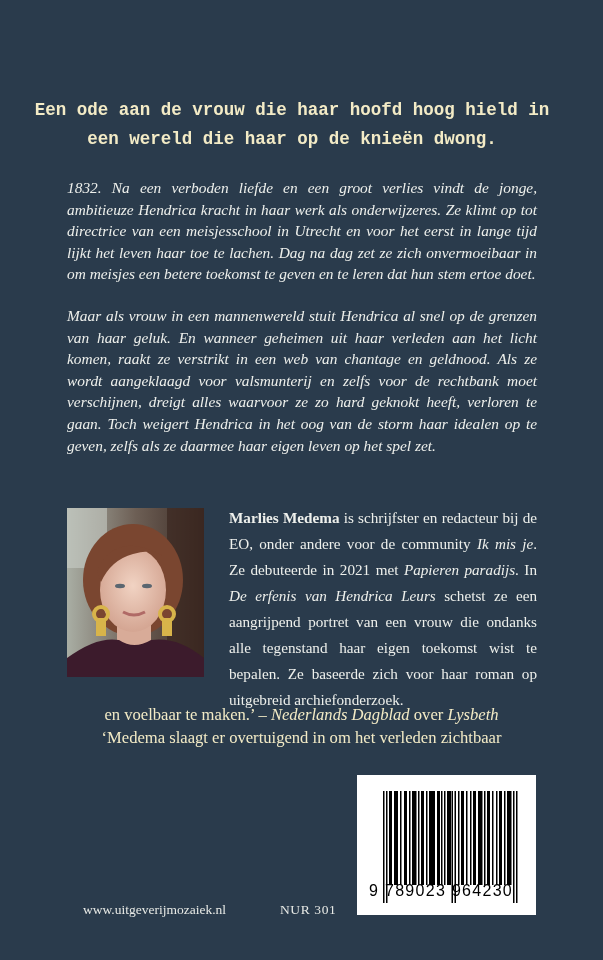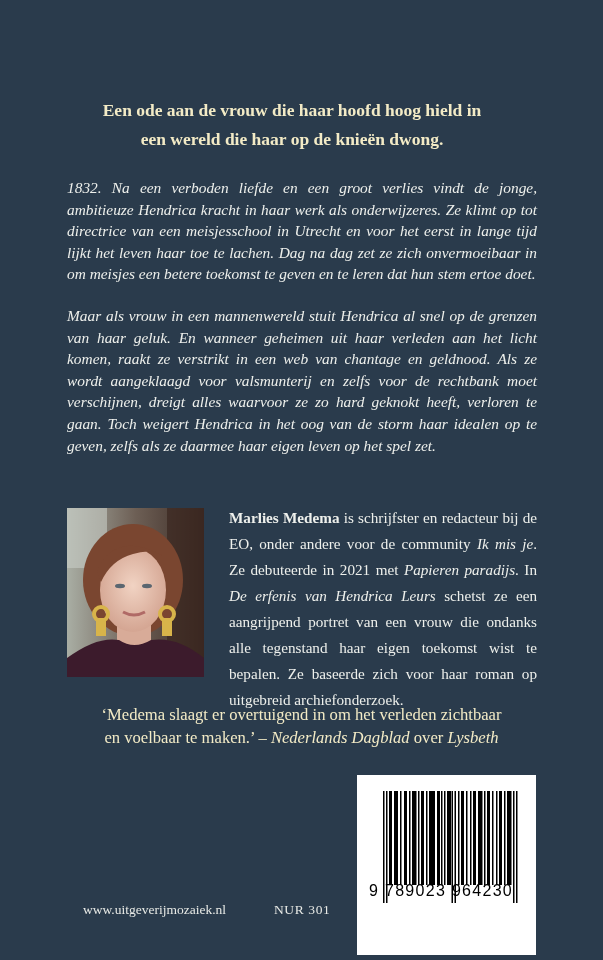--- a/index.html
+++ b/index.html
@@ -6,21 +6,21 @@
   body {
     width:603px; height:960px; overflow:hidden;
     background:#2a3b4c;
     font-family:"Liberation Serif","DejaVu Serif",serif;
     color:#eef0ec;
     position:relative;
   }
   .headline {
     position:absolute; left:0; top:96px; width:584px;
     text-align:center; color:#f3ebc6;
-    font-size:17.5px; font-weight:bold; line-height:29px;
+    font-size:17.5px; font-weight:bold; line-height:29px;font-family:Liberation Mono, monospace;
   }
   .body-text {
     position:absolute; left:67px; width:470px;
     font-size:15.4px; line-height:21.6px;
     text-align:justify;
   }
   .p1 { top:177px; }
   .p2 { top:305px; }
   .body-text p { margin:0;font-style:italic; }
   .photo {
@@ -31,35 +31,35 @@
     position:absolute; left:229px; top:505px; width:308px;
     font-size:15.2px; line-height:26px; text-align:justify;
   }
   .bio b { font-weight:bold; }
   .quote {
     position:absolute; left:0; top:703px; width:603px;
     text-align:center; color:#f3ebc6;
     font-size:16.6px; line-height:23px;
   }
   .barcode-box {
-    position:absolute; left:357px; top:775px; width:179px; height:180px;
+    position:absolute; left:357px; top:775px; width:179px; height:140px;
     background:#ffffff;
   }
   .barcode-bars { position:absolute; left:26px; top:16px; }
   .barcode-digits {
     position:absolute; left:12px; top:107px; width:160px;
     font-family:"Liberation Sans","DejaVu Sans",sans-serif;
     font-size:16px; color:#000; letter-spacing:1.3px; white-space:pre;
   }
   .footer-url {
     position:absolute; left:83px; top:902px;
     font-size:13.5px; color:#e8eae6;
   }
   .footer-nur {
-    position:absolute; left:274px; top:902px;
+    position:absolute; left:280px; top:902px;
     font-size:13.5px; color:#e8eae6; letter-spacing:0.6px;
   }
   em { font-style:italic; }
 </style>
 </head>
 <body>
 
 <div class="headline">
   <div>Een ode aan de vrouw die haar hoofd hoog hield in</div>
   <div>een wereld die haar op de knieën dwong.</div>
@@ -110,22 +110,22 @@
 
     <path d="M0 169 L0 150 Q30 128 52 132 Q67 142 84 132 Q110 128 137 150 L137 169 Z" fill="#3c1b2c"></path>
   </svg>
 </div>
 
 <div class="bio">
   <b>Marlies Medema</b><span> is schrijfster en redacteur bij de EO, onder andere voor de community </span><em>Ik mis je</em><span>. Ze debuteerde in 2021 met </span><em>Papieren paradijs</em><span>. In </span><em>De erfenis van Hendrica Leurs</em><span> schetst ze een aangrijpend portret van een vrouw die ondanks alle tegenstand haar eigen toekomst wist te bepalen. Ze baseerde zich voor haar roman op uitgebreid archiefonderzoek.</span>
 </div>
 
 <div class="quote">
+  <div><span>en voelbaar te maken.’ – </span><em>Nederlands Dagblad</em><span> over </span><em>Lysbeth</em></div>
   <div>‘Medema slaagt er overtuigend in om het verleden zichtbaar</div>
-  <div><span>en voelbaar te maken.’ – </span><em>Nederlands Dagblad</em><span> over </span><em>Lysbeth</em></div>
 </div>
 
 <div class="barcode-box">
   <svg class="barcode-bars" width="140" height="112" viewBox="0 0 140 112">
     <g fill="#000">
       <rect x="0" y="0" width="1.5" height="112"></rect>
       <rect x="3" y="0" width="1.5" height="112"></rect>
       <rect x="6" y="0" width="3" height="94"></rect>
       <rect x="11" y="0" width="4" height="94"></rect>
       <rect x="17" y="0" width="1.5" height="94"></rect>

